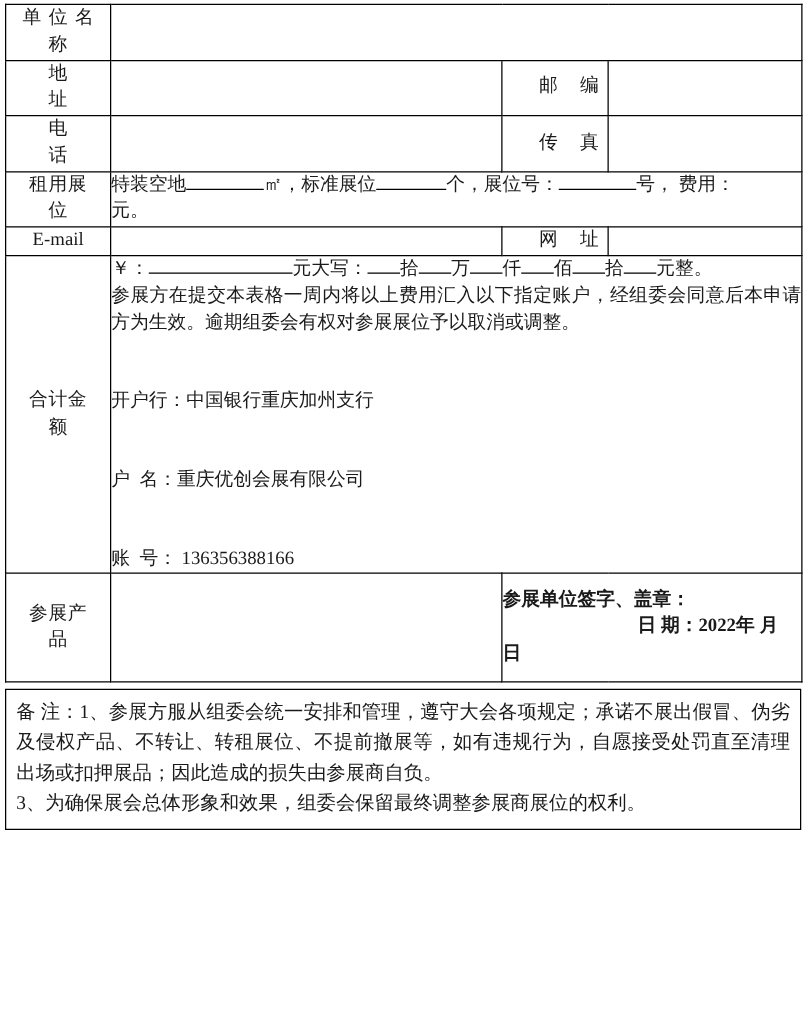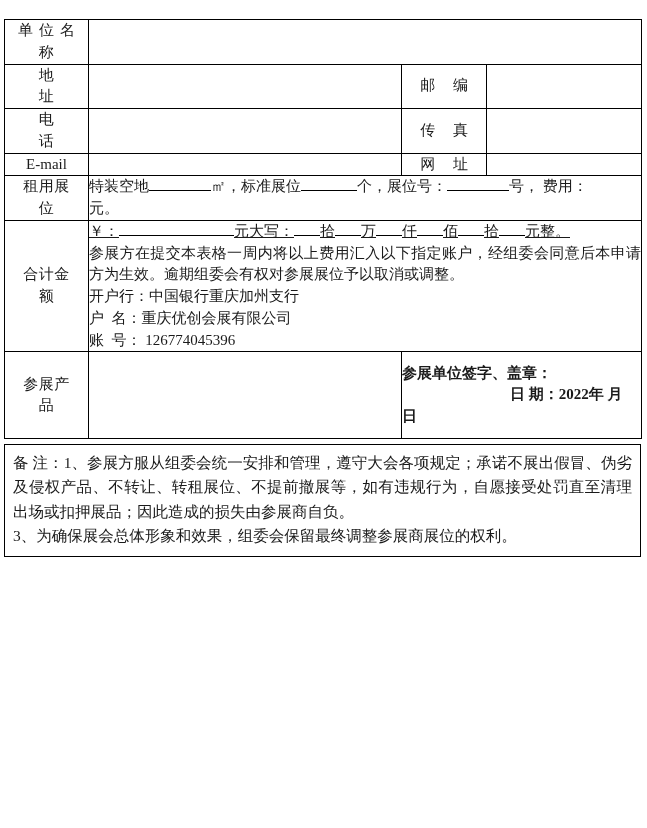--- a/index.html
+++ b/index.html
@@ -12,21 +12,21 @@
     height: 828px;
     font-family: "Liberation Serif", "DejaVu Serif", serif;
     color: #1a1a1a;
     overflow: hidden;
   }
   .page {
     position: relative;
     width: 647px;
     height: 672px;
     box-sizing: border-box;
-    padding: 18px 4px 0 4px;
+    padding: 2px 4px 0 4px;
   }
 
   table.form {
     width: 637px;
     border-collapse: collapse;
     table-layout: fixed;
     margin-top: 1px;
   }
   table.form td {
     border: 1px solid #000000;
@@ -47,21 +47,21 @@
   .label-cell .l1,
   .label-cell .l2 {
     display: block;
     white-space: nowrap;
   }
   .label-wide {
     letter-spacing: 6px;
     text-indent: 6px;
   }
   .label-inline {
-    text-align: center;
+    text-align: right;
     letter-spacing: 7px;
     text-indent: 7px;
     font-size: 15.5px;
   }
   .label-plain {
     text-align: center;
     font-size: 15.5px;
     letter-spacing: 0;
   }
 
@@ -81,27 +81,28 @@
   .blank-xl { display: inline-block; border-bottom: 1px solid #000; width: 115px; }
   .blank-xs { display: inline-block; border-bottom: 1px solid #000; width: 26px; }
 
   
   .amount-cell {
     padding: 5px 8px 6px 8px;
     font-size: 15px;
     line-height: 1.74;
     text-align: left;
   }
-  .amount-cell .line { white-space: nowrap; text-decoration: underline; }
+  .amount-cell .line { white-space: nowrap; }
   .amount-cell .para {
     white-space: normal;
     text-align: justify;
   }
   .bank-line {
     white-space: pre;
+    margin-top: 41px;
   }
 
   
   .product-empty { }
   .sign-cell {
     padding: 6px 8px 4px 8px;
     font-size: 15px;
     line-height: 1.85;
     vertical-align: top;
     text-align: left;
@@ -175,50 +176,50 @@
           <span class="l2">话</span>
         </td>
         <td class="input-cell"></td>
         <td class="label-inline">传 真</td>
         <td class="input-cell"></td>
       </tr>
 
 
 
       <tr>
-        <td class="label-plain">E-mail</td>
-        <td class="input-cell"></td>
-        <td class="label-inline">网 址</td>
-        <td class="input-cell"></td>
-      </tr>
-
-      <tr>
         <td class="label-cell">
           <span class="l1">租用展</span>
           <span class="l2">位</span>
         </td>
         <td class="booth-cell" colspan="3">
           <span>特装空地</span><span class="blank-l"></span><span>㎡，标准展位</span><span class="blank-m"></span><span>个，展位号：</span><span class="blank-l"></span><span>号， 费用：</span>
           <div>元。</div>
         </td>
+      </tr>
+
+      <tr>
+        <td class="label-plain">E-mail</td>
+        <td class="input-cell"></td>
+        <td class="label-inline">网 址</td>
+        <td class="input-cell"></td>
       </tr>
 
       <tr>
         <td class="label-cell">
           <span class="l1">合计金</span>
           <span class="l2">额</span>
         </td>
         <td class="amount-cell" colspan="3">
           <div class="line">
             <span>￥：</span><span class="blank-xl"></span><span>元大写：</span><span class="blank-xs"></span><span>拾</span><span class="blank-xs"></span><span>万</span><span class="blank-xs"></span><span>仟</span><span class="blank-xs"></span><span>佰</span><span class="blank-xs"></span><span>拾</span><span class="blank-xs"></span><span>元整。</span>
           </div>
           <div class="para">参展方在提交本表格一周内将以上费用汇入以下指定账户，经组委会同意后本申请方为生效。逾期组委会有权对参展展位予以取消或调整。</div>
           <div class="bank-line">开户行：中国银行重庆加州支行</div>
           <div class="bank-line">户  名：重庆优创会展有限公司</div>
-          <div class="bank-line">账  号： 126774045396</div>
+          <div class="bank-line">账  号： 136356388166</div>
         </td>
       </tr>
 
       <tr>
         <td class="label-cell">
           <span class="l1">参展产</span>
           <span class="l2">品</span>
         </td>
         <td class="product-empty" style="height:86px"></td>
         <td class="sign-cell" colspan="2">

